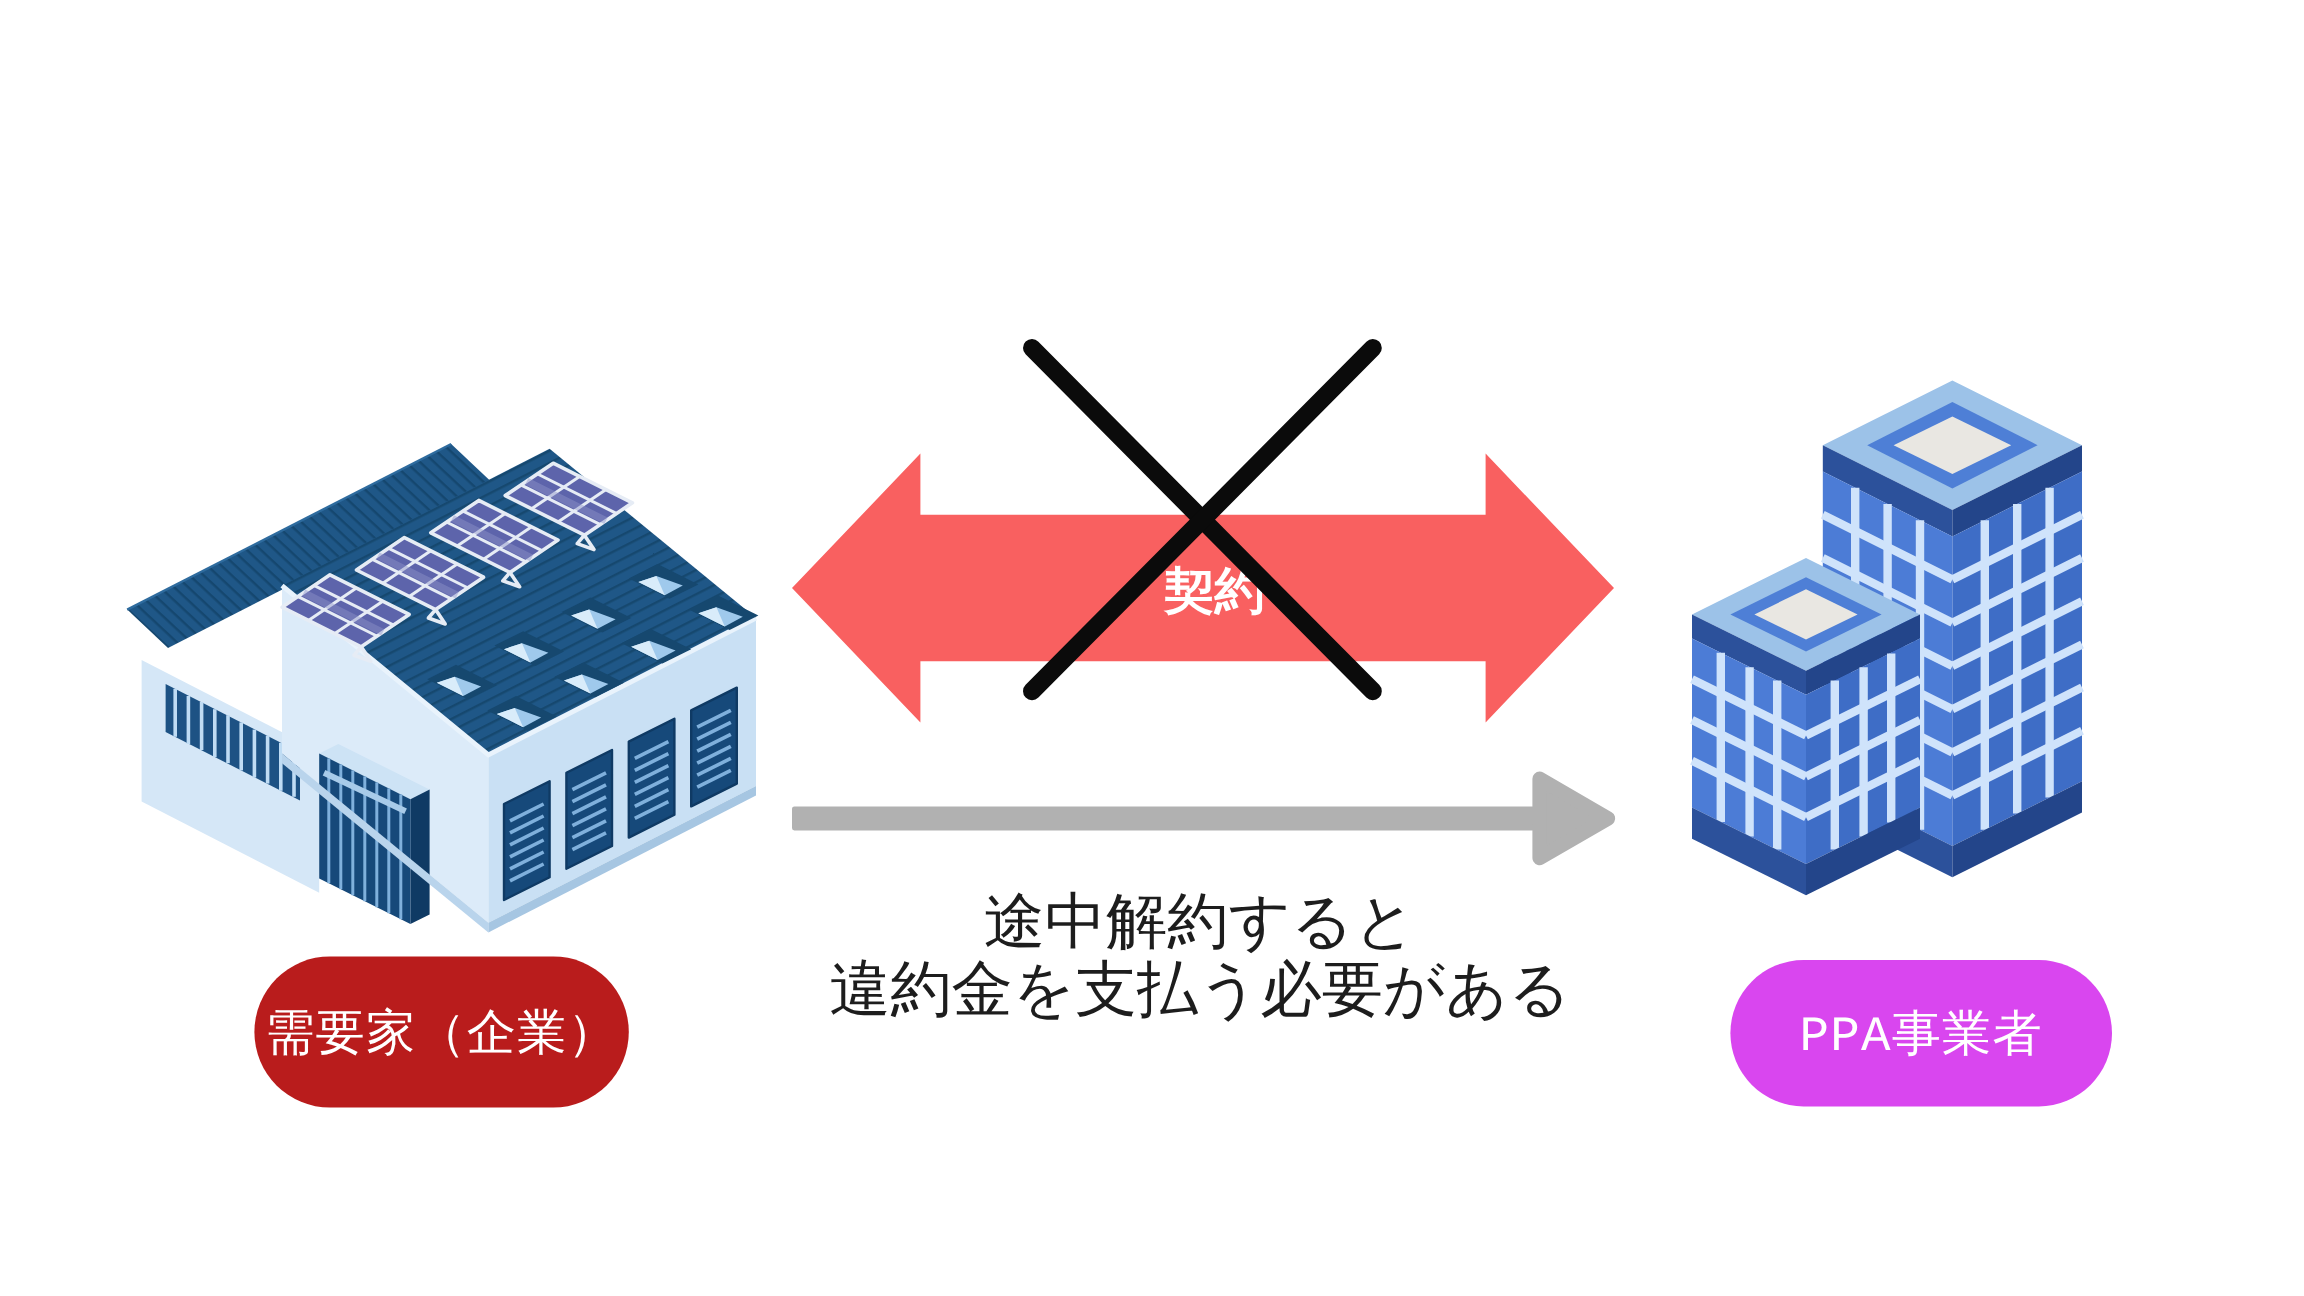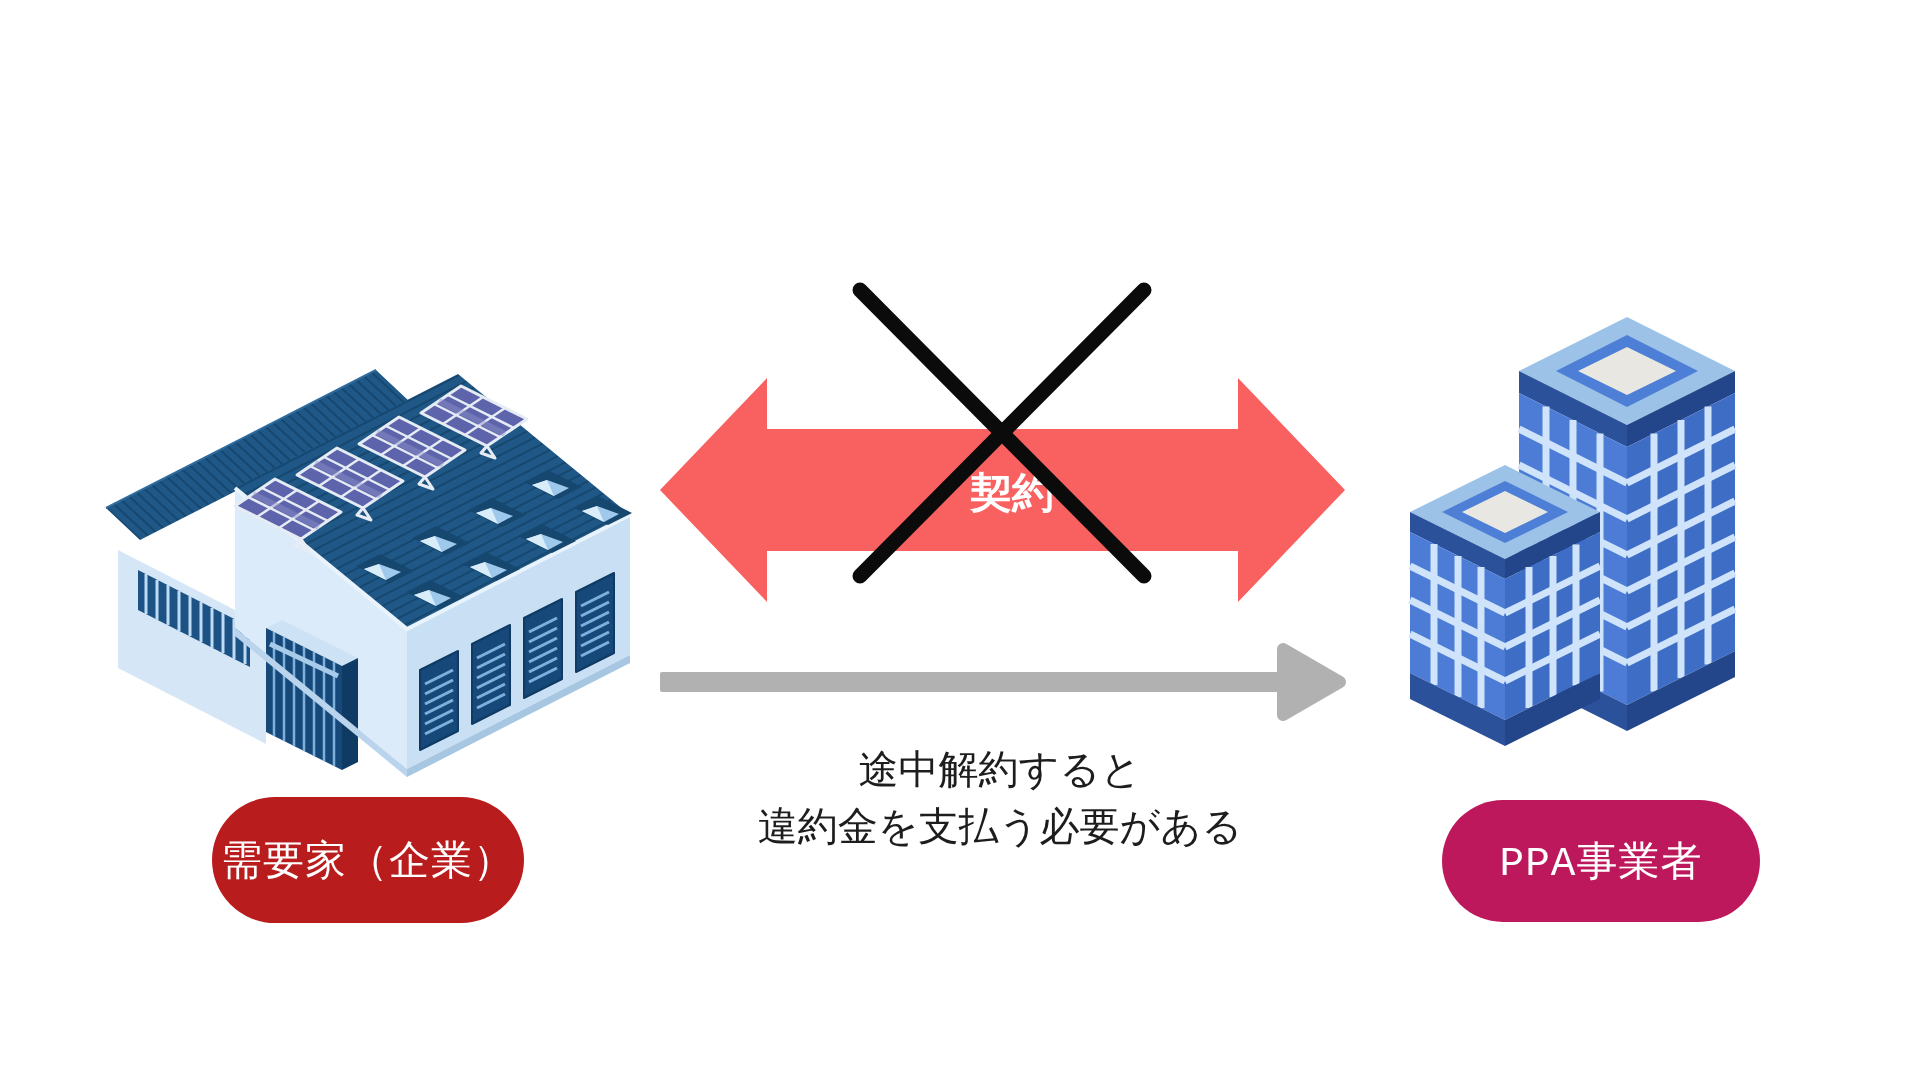--- a/index.html
+++ b/index.html
@@ -4,21 +4,21 @@
 <style>
   html,body{margin:0;padding:0;background:#fff;}
   .stage{position:relative;width:1920px;height:1080px;background:#ffffff;overflow:hidden;
          font-family:Liberation Mono, monospace;border-radius:22px;}
   .abs{position:absolute;}
   .pill{position:absolute;display:flex;align-items:center;justify-content:center;
         color:#fff;font-weight:500;font-size:41px;letter-spacing:1px;}
   .pill-left{left:212px;top:797px;width:312px;height:126px;border-radius:63px;}
   .pill-right{left:1442px;top:800px;width:318px;height:122px;border-radius:61px;}
   .caption{position:absolute;left:585px;top:744px;width:830px;text-align:center;
-           font-size:40px;line-height:57px;font-weight:400;}
+           font-size:51px;line-height:57px;font-weight:400;}
   svg{display:block;}
 </style>
 </head>
 <body>
 
 <div class="stage">
 
   <svg class="abs" style="left:90px;top:360px" width="560" height="420" viewBox="0 0 560 420" aria-hidden="true">
     <defs>
       <pattern id="roofHatch" width="9" height="9" patternUnits="userSpaceOnUse" patternTransform="rotate(-27)">
@@ -290,17 +290,17 @@
           <line x1="100" y1="376" x2="195" y2="329"></line>
       </g>
       <polygon points="5,368 100,415 100,441 5,394" fill="#2C519B"></polygon>
       <polygon points="100,415 195,368 195,394 100,441" fill="#23458A"></polygon>
     </g>
   </svg>
 
   <div class="pill pill-left" style="background: #b91c1c;">
     <span>需要家（企業）</span>
   </div>
-  <div class="pill pill-right" style="background: #be185d;">
+  <div class="pill pill-right" style="background: #d946ef;">
     <span>PPA事業者</span>
   </div>
 
 </div>
 
 </body></html>

